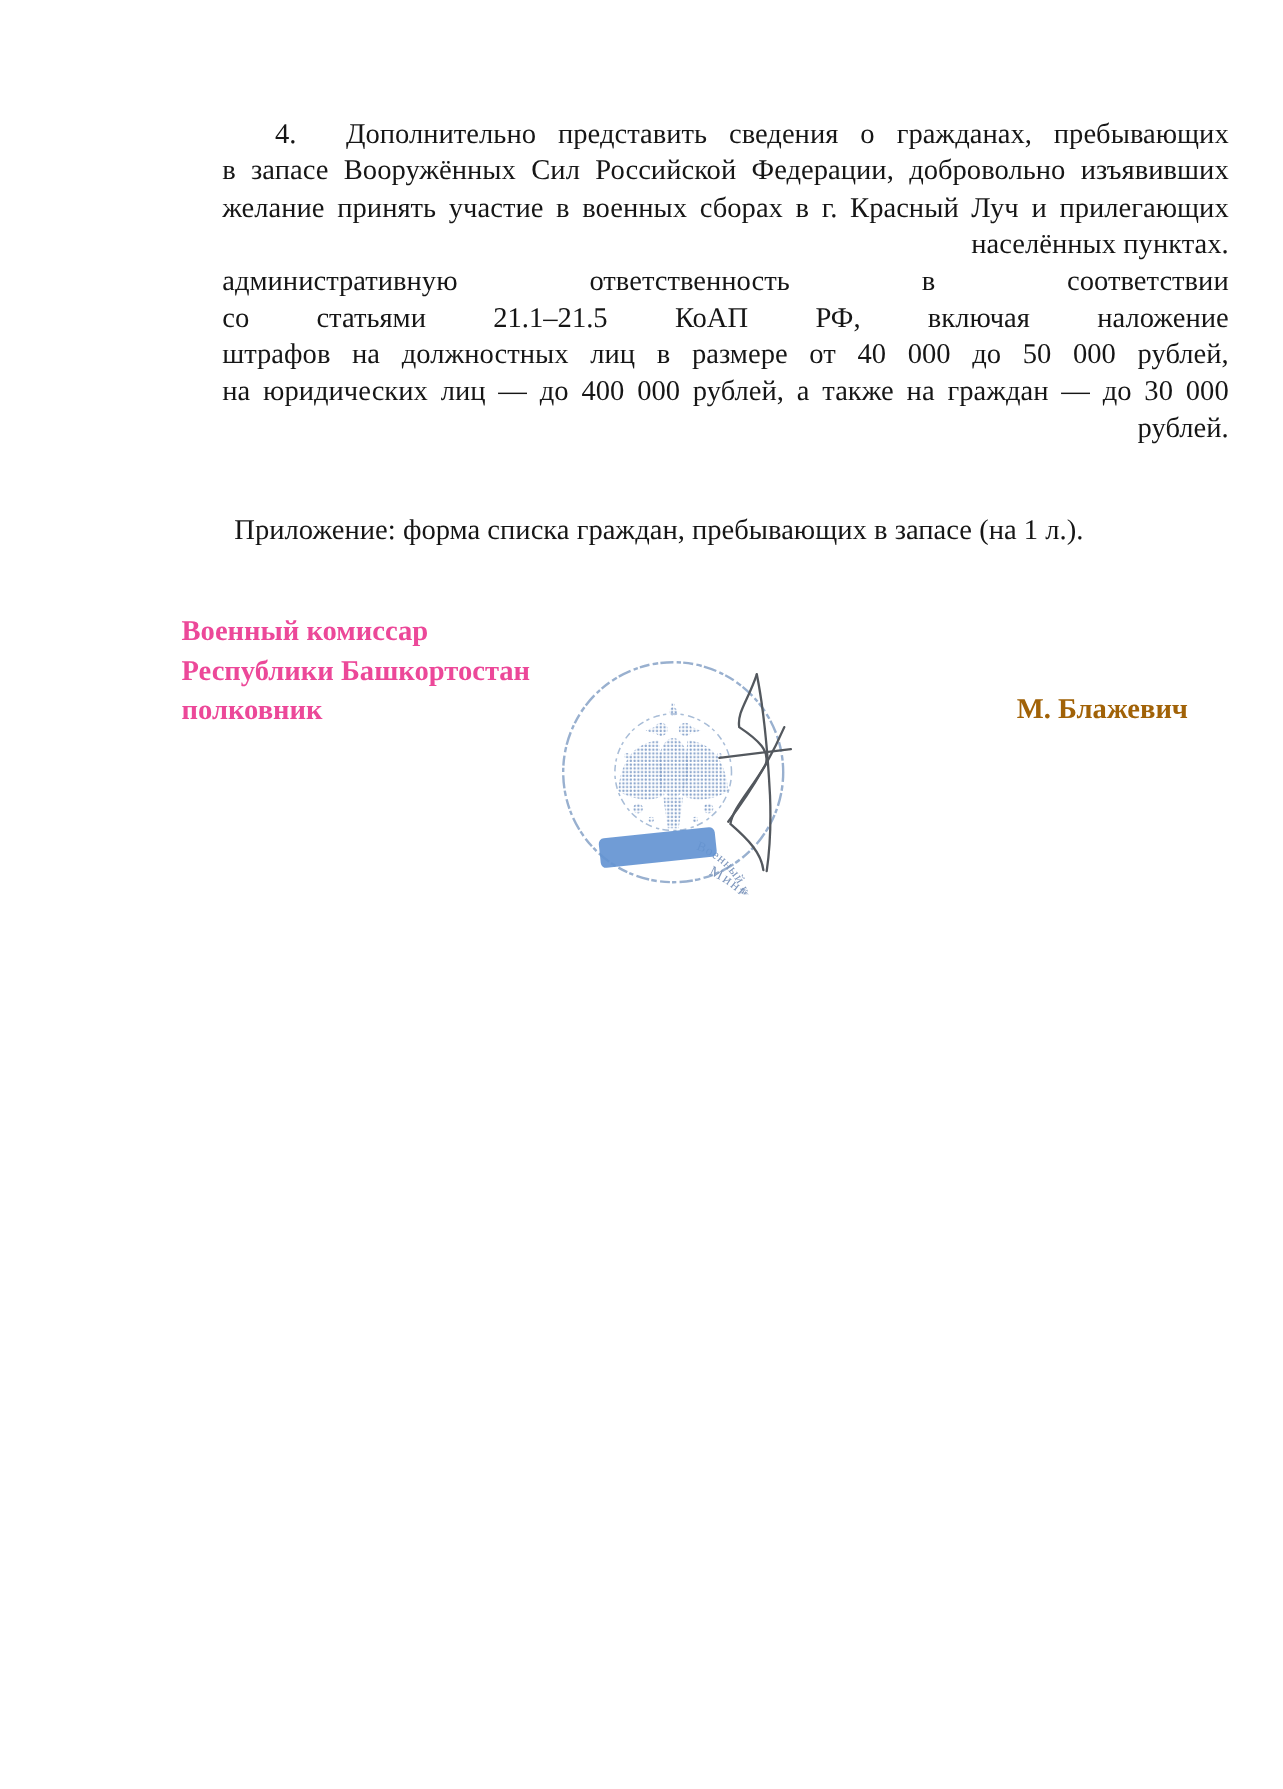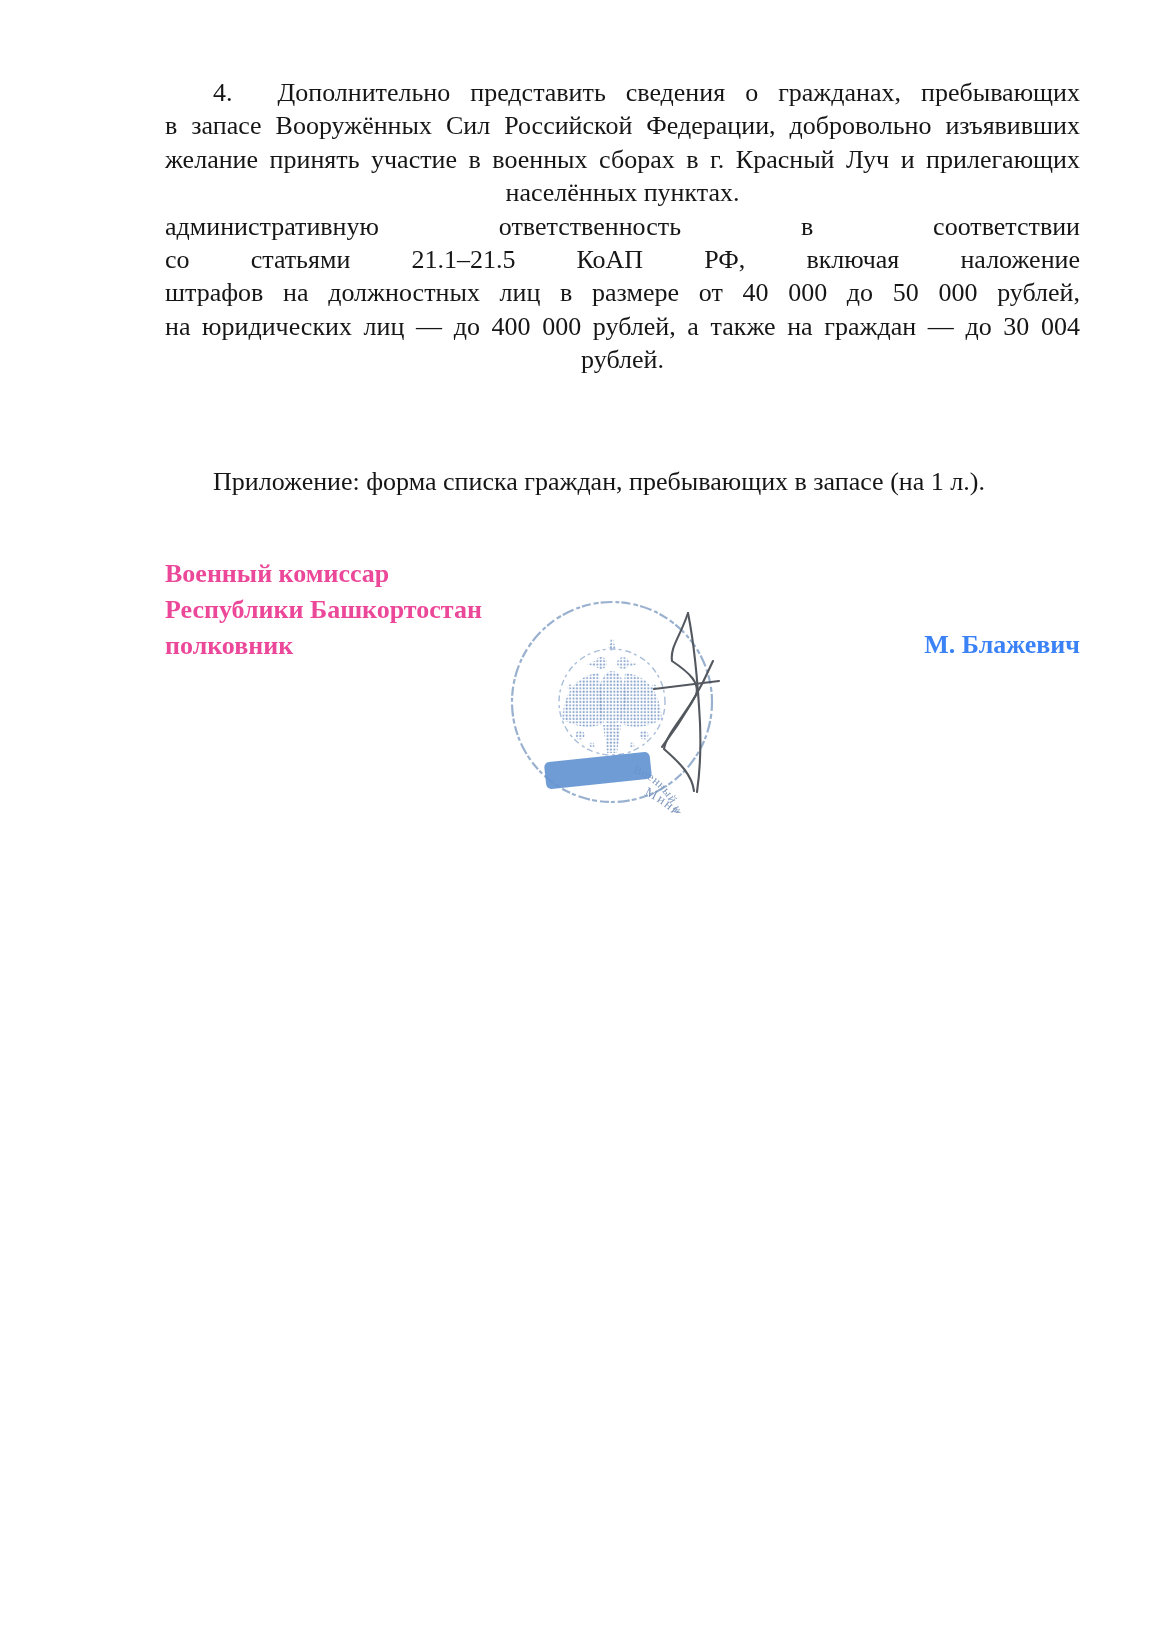--- a/index.html
+++ b/index.html
@@ -2,43 +2,43 @@
 <html><head>
 <meta charset="utf-8">
 <style>
   html,body { margin:0; padding:0; background:#ffffff; }
   .page {
     position:relative; width:1166px; height:1626px; background:#ffffff;
     font-family:"Liberation Serif","DejaVu Serif",serif; color:#161616; overflow:hidden;
   }
   .textblock { position:absolute; left:165px; width:915px; font-size:26px; line-height:33.4px; }
   .jline { text-align:justify; text-align-last:justify; }
-  .lastline { text-align:center; }
+  .lastline { text-align:right; }
   .indent { text-indent:48px; }
   .tab { display:inline-block; width:45px; }
-  .main { top:76px; }
+  .main { top:105px;margin-left:37px; }
   .attachment { top:465px; }
   .sig { top:556px; font-weight:bold; line-height:36px; color:#ec4899; }
-  .sig-name { top:628px; font-weight:bold; text-align:right; color:#3b82f6; }
+  .sig-name { top:628px; font-weight:bold; text-align:right; color:#a16207; }
   .stamp { position:absolute; left:504px; top:595px; width:222px; height:218px; opacity:0.88; }
 </style>
 </head>
 <body>
 
 <div class="page">
 
   <div class="textblock main">
     <div class="jline indent"><span>4.</span><span class="tab"></span><span>Дополнительно представить сведения о гражданах, пребывающих</span></div>
     <div class="jline">в запасе Вооружённых Сил Российской Федерации, добровольно изъявивших</div>
     <div class="jline">желание принять участие в военных сборах в г. Красный Луч и прилегающих</div>
     <div class="lastline">населённых пунктах.</div>
     <div class="jline">административную ответственность в соответствии</div>
     <div class="jline">со статьями 21.1–21.5 КоАП РФ, включая наложение</div>
     <div class="jline">штрафов на должностных лиц в размере от 40 000 до 50 000 рублей,</div>
-    <div class="jline">на юридических лиц — до 400 000 рублей, а также на граждан — до 30 004</div>
+    <div class="jline">на юридических лиц — до 400 000 рублей, а также на граждан — до 30 000</div>
     <div class="lastline">рублей.</div>
   </div>
 
   <div class="textblock attachment indent">Приложение: форма списка граждан, пребывающих в запасе (на 1 л.).</div>
 
   <div class="textblock sig">
     <div>Военный комиссар</div>
     <div>Республики Башкортостан</div>
     <div>полковник</div>
   </div>

